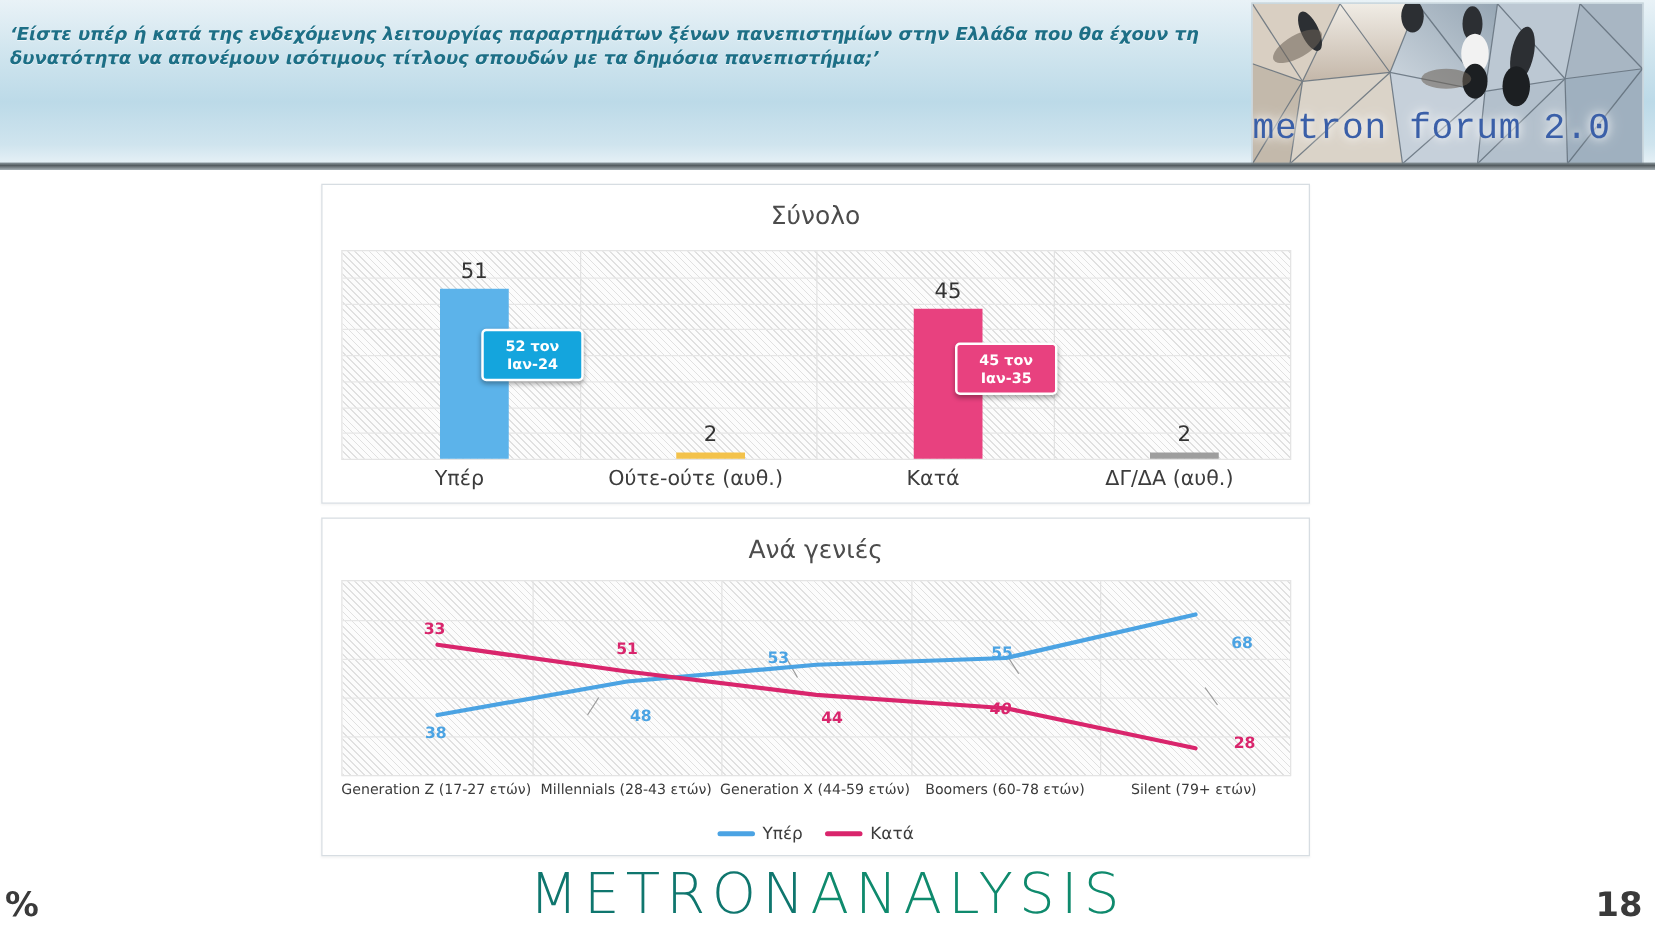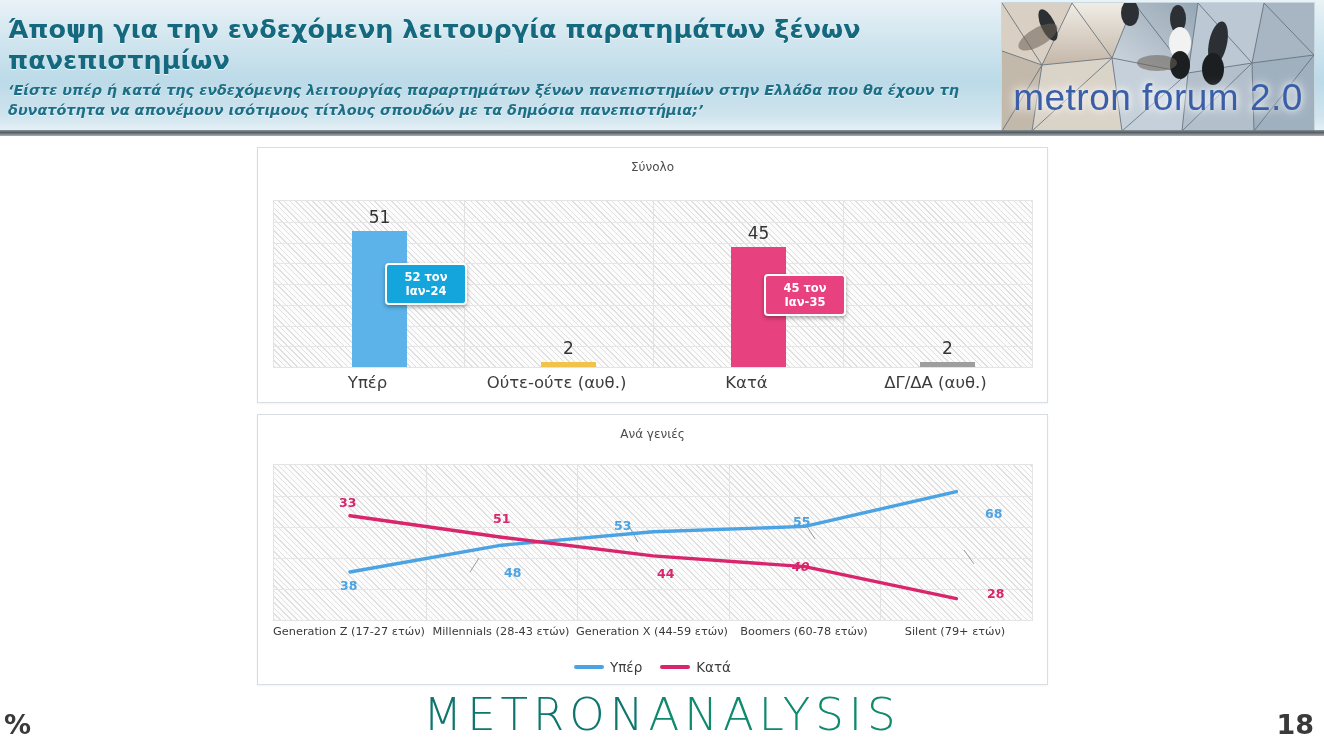--- a/index.html
+++ b/index.html
@@ -42,38 +42,38 @@
 
   
   #header-photo{
     position:absolute;left:1001px;top:2px;width:312px;height:128px;
     border:1px solid #c9d7de;
     background:#cfd9e0;
     overflow:hidden;
   }
   #header-photo .facets{position:absolute;inset:0;}
   #brandmark{
-    position:absolute;left:0;right:0;bottom:12px;text-align:center;
-    font-family:Liberation Sans, sans-serif;
-    font-size:37px;font-weight:400;letter-spacing:.5px;
+    position:absolute;left:0;right:0;bottom:12px;
+    font-family:Liberation Mono, monospace;
+    font-size:29px;font-weight:400;letter-spacing:.5px;
     color:#3a5fa8;
     text-shadow:0 0 7px rgba(255,255,255,.95),0 0 14px rgba(255,255,255,.8);
   }
 
   
   .card{
     position:absolute;background:#ffffff;border:1px solid #d7dde2;
     box-shadow:0 1px 2px rgba(0,0,0,.05);
   }
   #card-total{left:257px;top:147px;width:789px;height:254px;}
   #card-gen{left:257px;top:414px;width:789px;height:269px;}
 
   .chart-title{
     position:absolute;left:0;right:0;top:12px;text-align:center;
-    font-size:12px;color:#4c4c4c;font-weight:400;
+    font-size:20px;color:#4c4c4c;font-weight:400;
     font-family:"DejaVu Sans","Liberation Sans",sans-serif;
   }
 
   
   .plot{
     position:absolute;
     background-color:#fcfcfc;
     background-image:repeating-linear-gradient(45deg,
         rgba(160,160,160,.30) 0px,
         rgba(160,160,160,.30) 1px,
@@ -142,21 +142,20 @@
     font-size:45px;font-weight:300;letter-spacing:5px;line-height:1;
   }
   #logo .metron{color:#0f766e;}
   #logo .analysis{color:#0f8a6d;text-align:right;}
 </style>
 </head>
 <body>
 
 <div id="header">
   <div id="header-text">
-    <div id="title">Άποψη για την ενδεχόμενη λειτουργία παρατημάτων ξένων πανεπιστημίων</div>
     <div id="subtitle">‘Είστε υπέρ ή κατά της ενδεχόμενης λειτουργίας παραρτημάτων ξένων πανεπιστημίων στην Ελλάδα που θα έχουν τη δυνατότητα να απονέμουν ισότιμους τίτλους σπουδών με τα δημόσια πανεπιστήμια;’</div>
   </div>
 
   <div id="header-photo">
     <svg class="facets" viewBox="0 0 312 128" preserveAspectRatio="none">
       <defs>
         <linearGradient id="gA" x1="0" y1="0" x2="1" y2="1">
           <stop offset="0%" stop-color="#e6e2db"></stop>
             <stop offset="100%" stop-color="#b9c3cc"></stop>
         </linearGradient>

